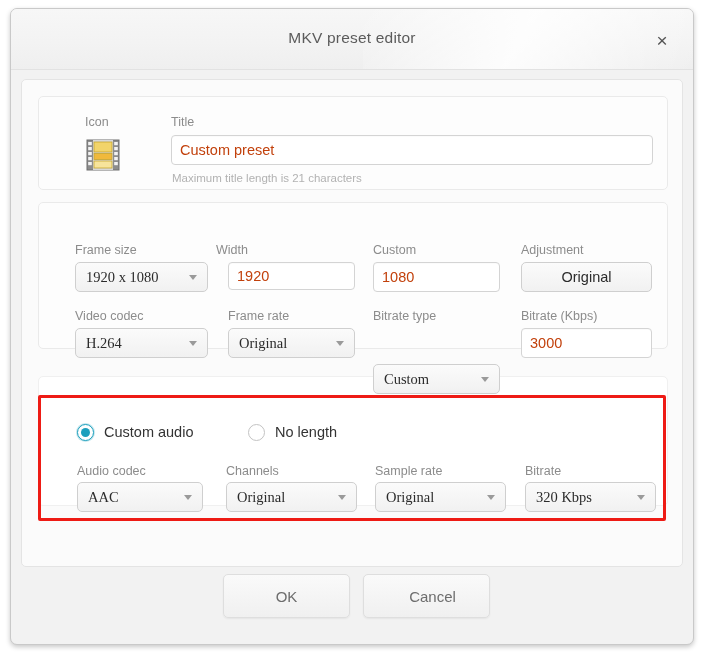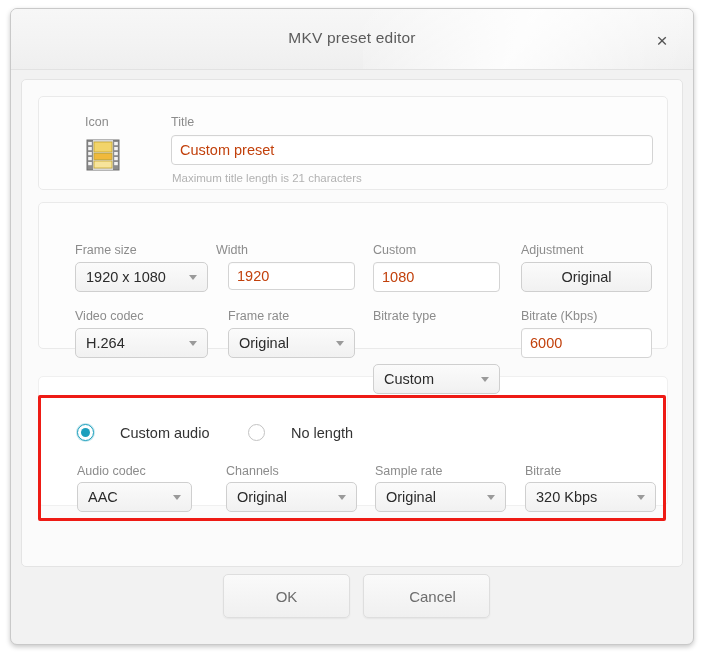--- a/index.html
+++ b/index.html
@@ -126,20 +126,21 @@
     background: linear-gradient(180deg, #fbfbfb 0%, #f1f1f1 100%);
     border: 1px solid #cfcfcf;
     border-radius: 5px;
     font-size: 14.5px;
     color: #2b2b2b;
     padding: 0 10px;
     display: flex;
     align-items: center;
     cursor: pointer;
     user-select: none;
+    font-family: Liberation Serif, serif;
   }
   .dropdown .caret {
     position: absolute;
     right: 10px;
     top: 50%;
     margin-top: -2px;
     width: 0; height: 0;
     border-left: 4px solid transparent;
     border-right: 4px solid transparent;
     border-top: 5px solid #9a9a9a;
@@ -177,21 +178,21 @@
     width: 628px;
     height: 126px;
     box-sizing: border-box;
     border: 3px solid #ee1b15;
     border-radius: 2px;
     pointer-events: none;
     z-index: 30;
   }
 
   
-  .radio-row { position: absolute; display: flex; align-items: center; cursor: pointer; user-select: none; gap: 16px;}
+  .radio-row { position: absolute; display: flex; align-items: flex-start; cursor: pointer; user-select: none;}
   .radio-dot {
     width: 17px; height: 17px;
     box-sizing: border-box;
     border-radius: 50%;
     border: 1px solid #c3c3c3;
     background: #fff;
     display: flex; align-items: center; justify-content: center;
     margin-right: 10px;
     flex: 0 0 auto;
   }
@@ -302,34 +303,34 @@
     <span class="caret"></span>
   </div>
 
   <div class="flabel" style="left:362px; top:300px;">Bitrate type</div>
   <div class="dropdown" style="left:362px; top:319px; width:127px; height:30px;margin-top:36px;">
     <span>Custom</span>
     <span class="caret"></span>
   </div>
 
   <div class="flabel" style="left:510px; top:300px;">Bitrate (Kbps)</div>
-  <div class="textinput" style="left:510px; top:319px; width:131px; height:30px;">6000</div>
+  <div class="textinput" style="left:510px; top:319px; width:131px; height:30px;">3000</div>
 
   <div class="radio-row" style="left:66px; top:415px;">
     <span class="radio-dot checked"></span>
     <span class="radio-label">Custom audio</span>
   </div>
 
   <div class="radio-row" style="left:237px; top:415px;">
     <span class="radio-dot"></span>
     <span class="radio-label">No length</span>
   </div>
 
   <div class="flabel" style="left:66px; top:455px;">Audio codec</div>
-  <div class="dropdown" style="left:66px; top:473px; width:115px; height:30px;">
+  <div class="dropdown" style="left:66px; top:473px; width:126px; height:30px;">
     <span>AAC</span>
     <span class="caret"></span>
   </div>
 
   <div class="flabel" style="left:215px; top:455px;">Channels</div>
   <div class="dropdown" style="left:215px; top:473px; width:131px; height:30px;">
     <span>Original</span>
     <span class="caret"></span>
   </div>
 

